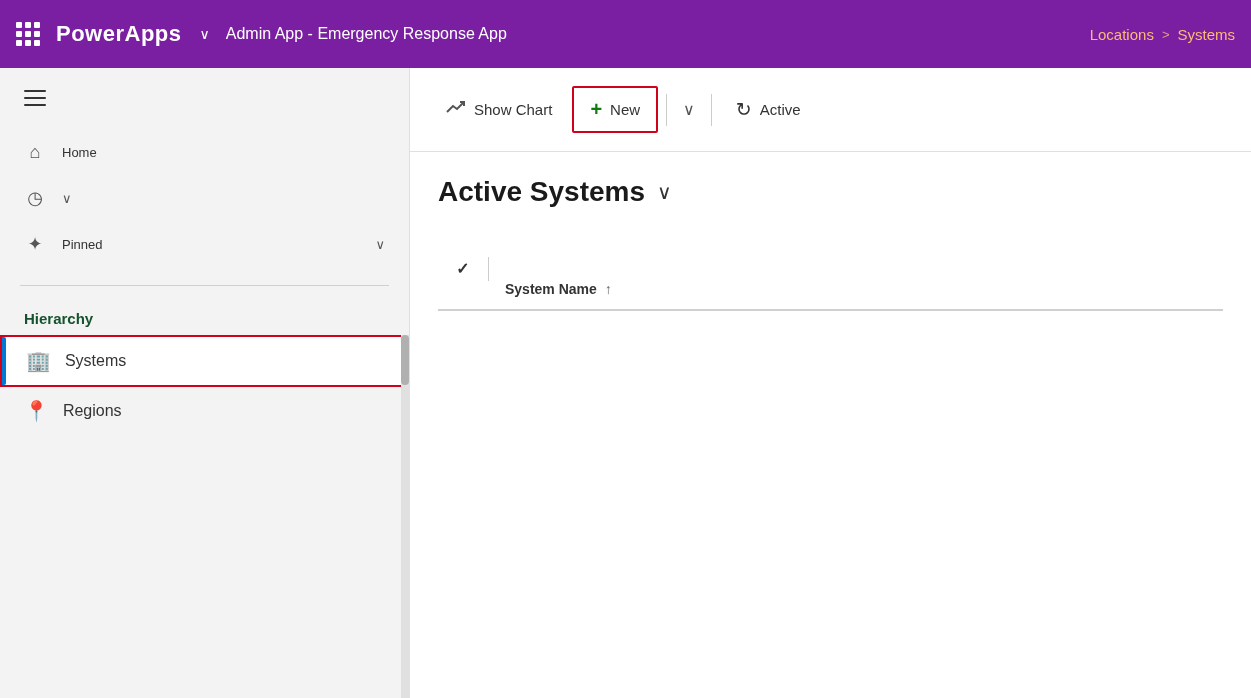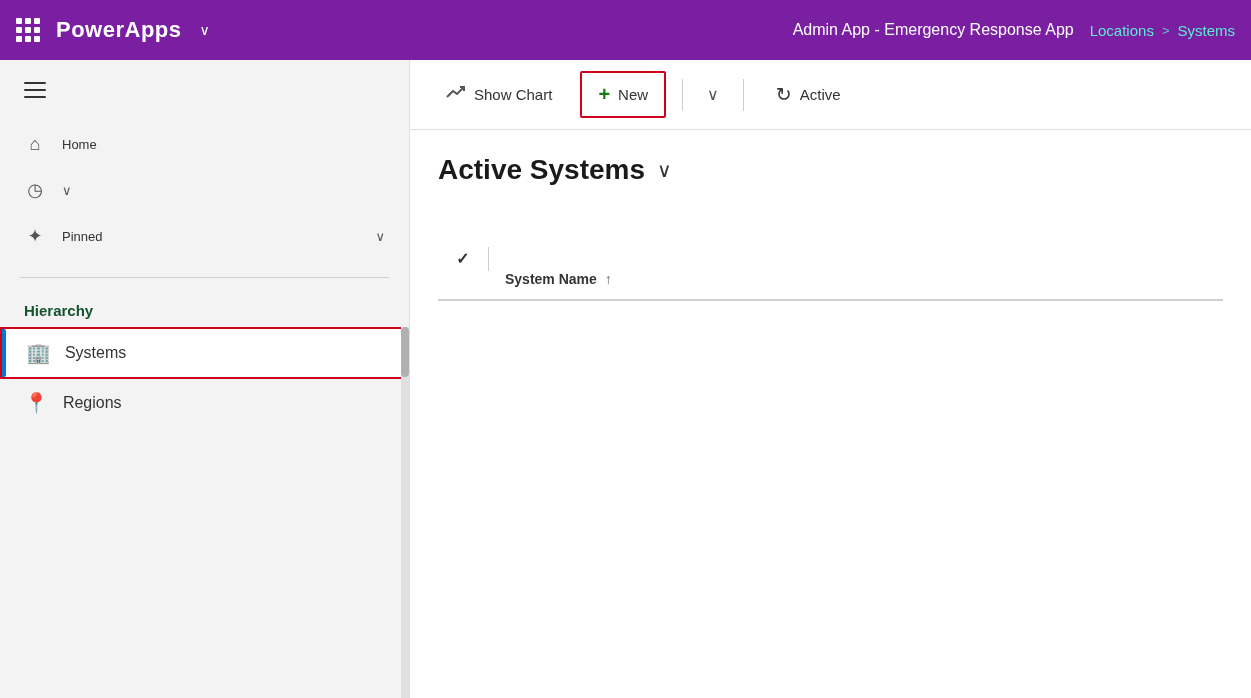--- a/index.html
+++ b/index.html
@@ -1,21 +1,21 @@
 <!DOCTYPE html>
 <html><head>
   <meta charset="utf-8">
   <style>
     * { box-sizing: border-box; margin: 0; padding: 0; }
     body { font-family: 'Segoe UI', Arial, sans-serif; background: #fff; width: 1251px; height: 698px; overflow: hidden; display: flex; flex-direction: column; }
 
     
     .header {
       background: #7B1FA2;
-      height: 60px;
+      height: 68px;
       display: flex;
       align-items: center;
       padding: 0 16px;
       gap: 16px;
       flex-shrink: 0;
     }
     .header-waffle {
       display: grid;
       grid-template-columns: repeat(3, 6px);
       grid-template-rows: repeat(3, 6px);
@@ -35,26 +35,24 @@
     }
     .header-chevron {
       color: #fff;
       font-size: 14px;
       margin-left: 2px;
       cursor: pointer;
     }
     .header-app-name {
       color: #fff;
       font-size: 16px;
-      margin-left: 24px;
-      flex: 1;
-      text-align: right;
+      flex: 1;
     }
     .header-breadcrumb {
-      color: #5eead4;
+      color: #fdba74;
       font-size: 15px;
       display: flex;
       align-items: center;
       gap: 8px;
     }
     .breadcrumb-sep {
       font-size: 13px;
       opacity: 0.8;
     }
 
@@ -190,23 +188,23 @@
       display: flex;
       flex-direction: column;
       background: #fff;
     }
 
     
     .toolbar {
       display: flex;
       align-items: center;
       padding: 0 20px;
-      height: 70px;
+      height: 84px;
       border-bottom: 1px solid #e0e0e0;
-      gap: 12px;
+      gap: 4px;
       flex-shrink: 0;
     }
     .toolbar-btn {
       display: flex;
       align-items: center;
       gap: 8px;
       padding: 10px 16px;
       font-size: 15px;
       color: #333;
       background: none;
@@ -243,21 +241,21 @@
     
     .content-body {
       flex: 1;
       padding: 24px 28px;
       overflow-y: auto;
     }
     .view-title {
       display: flex;
       align-items: center;
       gap: 12px;
-      margin-bottom: 32px;
+      margin-bottom: 20px;
     }
     .view-title-text {
       font-size: 28px;
       font-weight: 700;
       color: #1a1a1a;
     }
     .view-title-chevron {
       font-size: 20px;
       color: #333;
       cursor: pointer;

